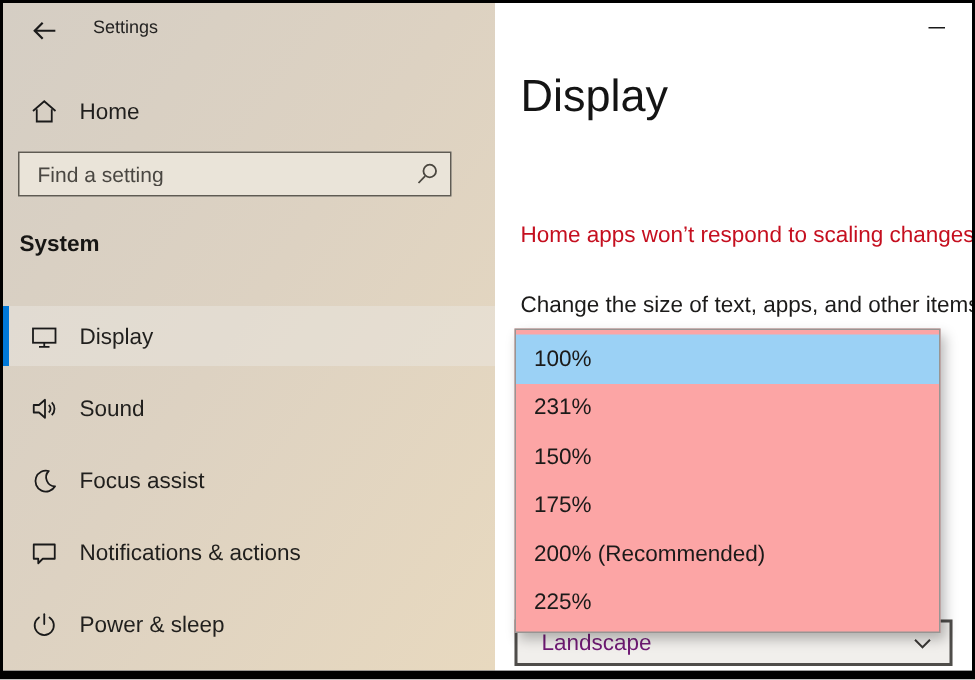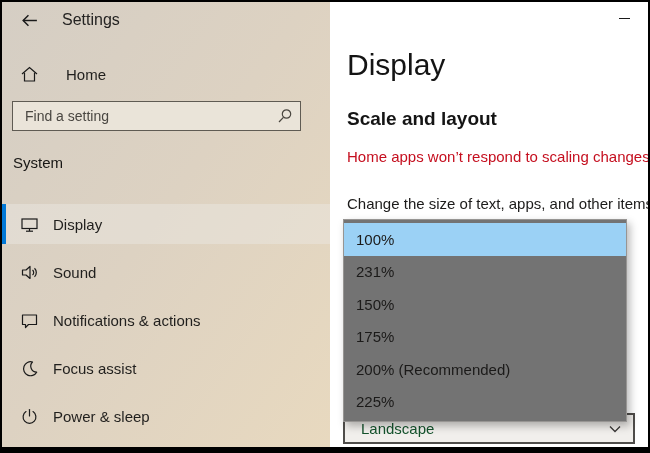--- a/index.html
+++ b/index.html
@@ -34,25 +34,25 @@
     display: flex; align-items: center;
   }
   .back-button {
     position: absolute; left: 14px; top: 6px;
     width: 26px; height: 24px;
     display: flex; align-items: center; justify-content: center;
     cursor: pointer;
   }
   .titlebar-title {
     position: absolute; left: 60px; top: 9px;
-    font-size: 16px; color: #242322;
+    font-size: 12px; color: #242322;
   }
   .home-row {
     position: absolute; left: 0; right: 0; top: 54px; height: 36px;
-    display: flex; align-items: center; gap: 27px;
+    display: flex; align-items: center; gap: 14px;
     padding-left: 18px; cursor: pointer;
   }
   .home-row .label, .nav-item .label { font-size: 15px; color: #201f1d; }
   .search-box {
     position: absolute; left: 10px; top: 99px;
     width: 289px; height: 30px;
     background: #eae4d9;
     border: 1px solid #5f5b53;
     display: flex; align-items: center;
   }
@@ -64,21 +64,21 @@
     padding: 0 8px 0 12px;
   }
   .search-box input::placeholder { color: #4a4742; opacity: 1; }
   .search-icon-wrap {
     width: 30px; height: 100%;
     display: flex; align-items: center; justify-content: center;
     cursor: pointer;
   }
   .section-title {
     position: absolute; left: 11px; top: 152px;
-    font-size: 15px; font-weight: 400; color: #171614;
+    font-size: 15px; font-weight: 700; color: #171614;
   }
   .nav { position: absolute; left: 0; right: 0; top: 202px; }
   .nav-item {
     position: relative;
     height: 40px; margin-bottom: 8px;
     display: flex; align-items: center; gap: 14px;
     padding-left: 18px;
     cursor: pointer;
   }
   .nav-item.selected { background: rgba(235, 233, 228, 0.45); }
@@ -119,42 +119,42 @@
     font-size: 15px; line-height: 22px;
     color: #c50f1f; white-space: nowrap;
   }
   .scale-label {
     position: absolute; left: 17px; top: 193px;
     font-size: 15px; color: #1c1b1a; white-space: nowrap;
   }
   .dropdown-list {
     position: absolute; left: 13px; top: 217px;
     width: 284px; height: 203px;
-    background: #737373;
+    background: #fca5a5;
     border: 1px solid #979593;
     box-shadow: 3px 4px 8px rgba(0,0,0,0.28);
     padding: 3px 0;
     z-index: 5;
   }
   .dropdown-option {
     height: 32.5px;
     display: flex; align-items: center;
     padding-left: 12px;
     font-size: 15px; color: #1b1a19;
     cursor: pointer;
   }
   .dropdown-option.highlighted { background: #9bd1f5; }
   .orientation-select {
     position: absolute; left: 13px; top: 411px;
     width: 292px; height: 31px;
     background: #f1efec;
     border: 2px solid #4f4d4a;
     display: flex; align-items: center;
     padding: 0 12px 0 16px;
-    font-size: 15px; color: #14532d;
+    font-size: 15px; color: #701a75;
     cursor: pointer;
     z-index: 1;
   }
   .orientation-select .value { flex: 1; }
   .chevron-wrap { width: 12px; height: 8px; display: inline-flex; }
 </style>
 </head>
 <body>
 
 <div class="screen">
@@ -215,33 +215,33 @@
             <path d="M12.5 7 a3.2 3.2 0 0 1 0 5"></path>
             <path d="M14.5 5.2 a6 6 0 0 1 0 8.6"></path>
           </svg>
         </span>
         <span class="label">Sound</span>
       </div>
 
       <div class="nav-item">
         <span class="icon16">
           <svg viewBox="0 0 19 19" fill="none" stroke="#1a1a1a" stroke-width="1.2" stroke-linejoin="round">
+            <path d="M12.5 3 a7 7 0 1 0 4.2 10.2 a6 6 0 0 1 -4.2 -10.2 z"></path>
+          </svg>
+        </span>
+        <span class="label">Focus assist</span>
+      </div>
+
+      <div class="nav-item">
+        <span class="icon16">
+          <svg viewBox="0 0 19 19" fill="none" stroke="#1a1a1a" stroke-width="1.2" stroke-linejoin="round">
             <path d="M2.5 4 H16.5 V13.5 H8.5 L5.5 16.5 V13.5 H2.5 Z"></path>
           </svg>
         </span>
         <span class="label">Notifications &amp; actions</span>
-      </div>
-
-      <div class="nav-item">
-        <span class="icon16">
-          <svg viewBox="0 0 19 19" fill="none" stroke="#1a1a1a" stroke-width="1.2" stroke-linejoin="round">
-            <path d="M12.5 3 a7 7 0 1 0 4.2 10.2 a6 6 0 0 1 -4.2 -10.2 z"></path>
-          </svg>
-        </span>
-        <span class="label">Focus assist</span>
       </div>
 
       <div class="nav-item">
         <span class="icon16">
           <svg viewBox="0 0 19 19" fill="none" stroke="#1a1a1a" stroke-width="1.2" stroke-linecap="round">
             <path d="M9.5 2.5 V9"></path>
             <path d="M6 4.6 a6.4 6.4 0 1 0 7 0"></path>
           </svg>
         </span>
         <span class="label">Power &amp; sleep</span>
@@ -251,21 +251,20 @@
   </aside>
 
   <main class="main">
 
     <span class="minimize-button">
       <span class="minimize-glyph"></span>
     </span>
 
     <h1 class="page-title">Display</h1>
 
-    <h2 class="section-heading">Scale and layout</h2>
 
     <div class="warning">
       <div>Home apps won’t respond to scaling changes</div>
     </div>
 
     <div class="scale-label">Change the size of text, apps, and other items</div>
 
     <div class="dropdown-list">
       <div class="dropdown-option highlighted">100%</div>
       <div class="dropdown-option">231%</div>

